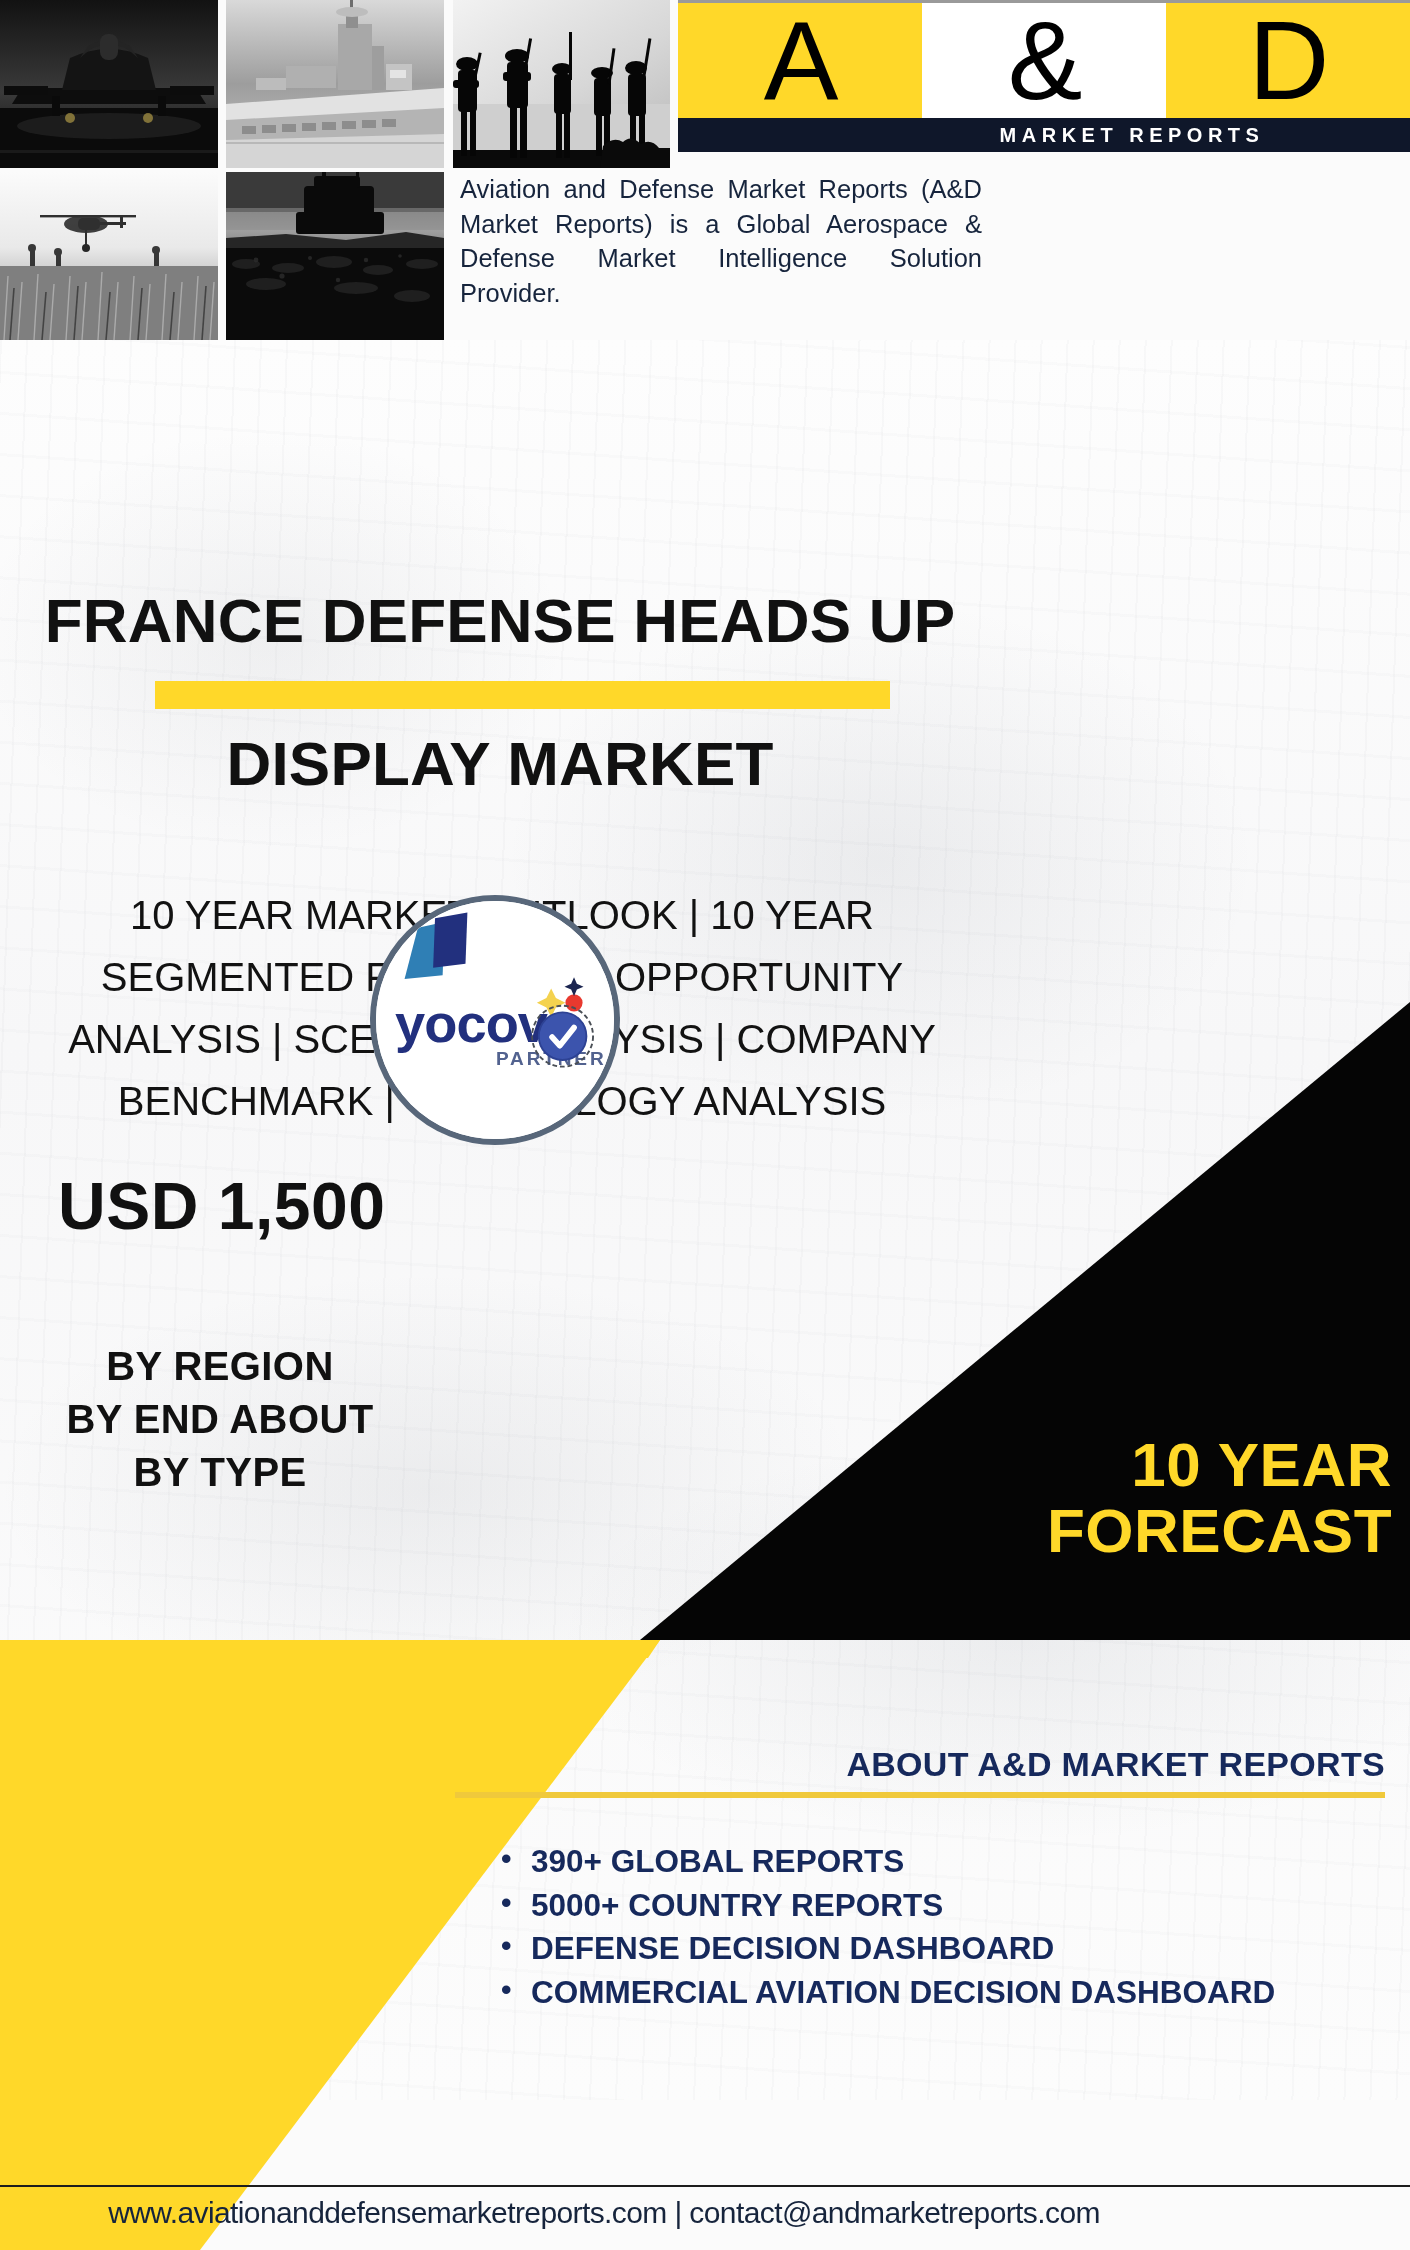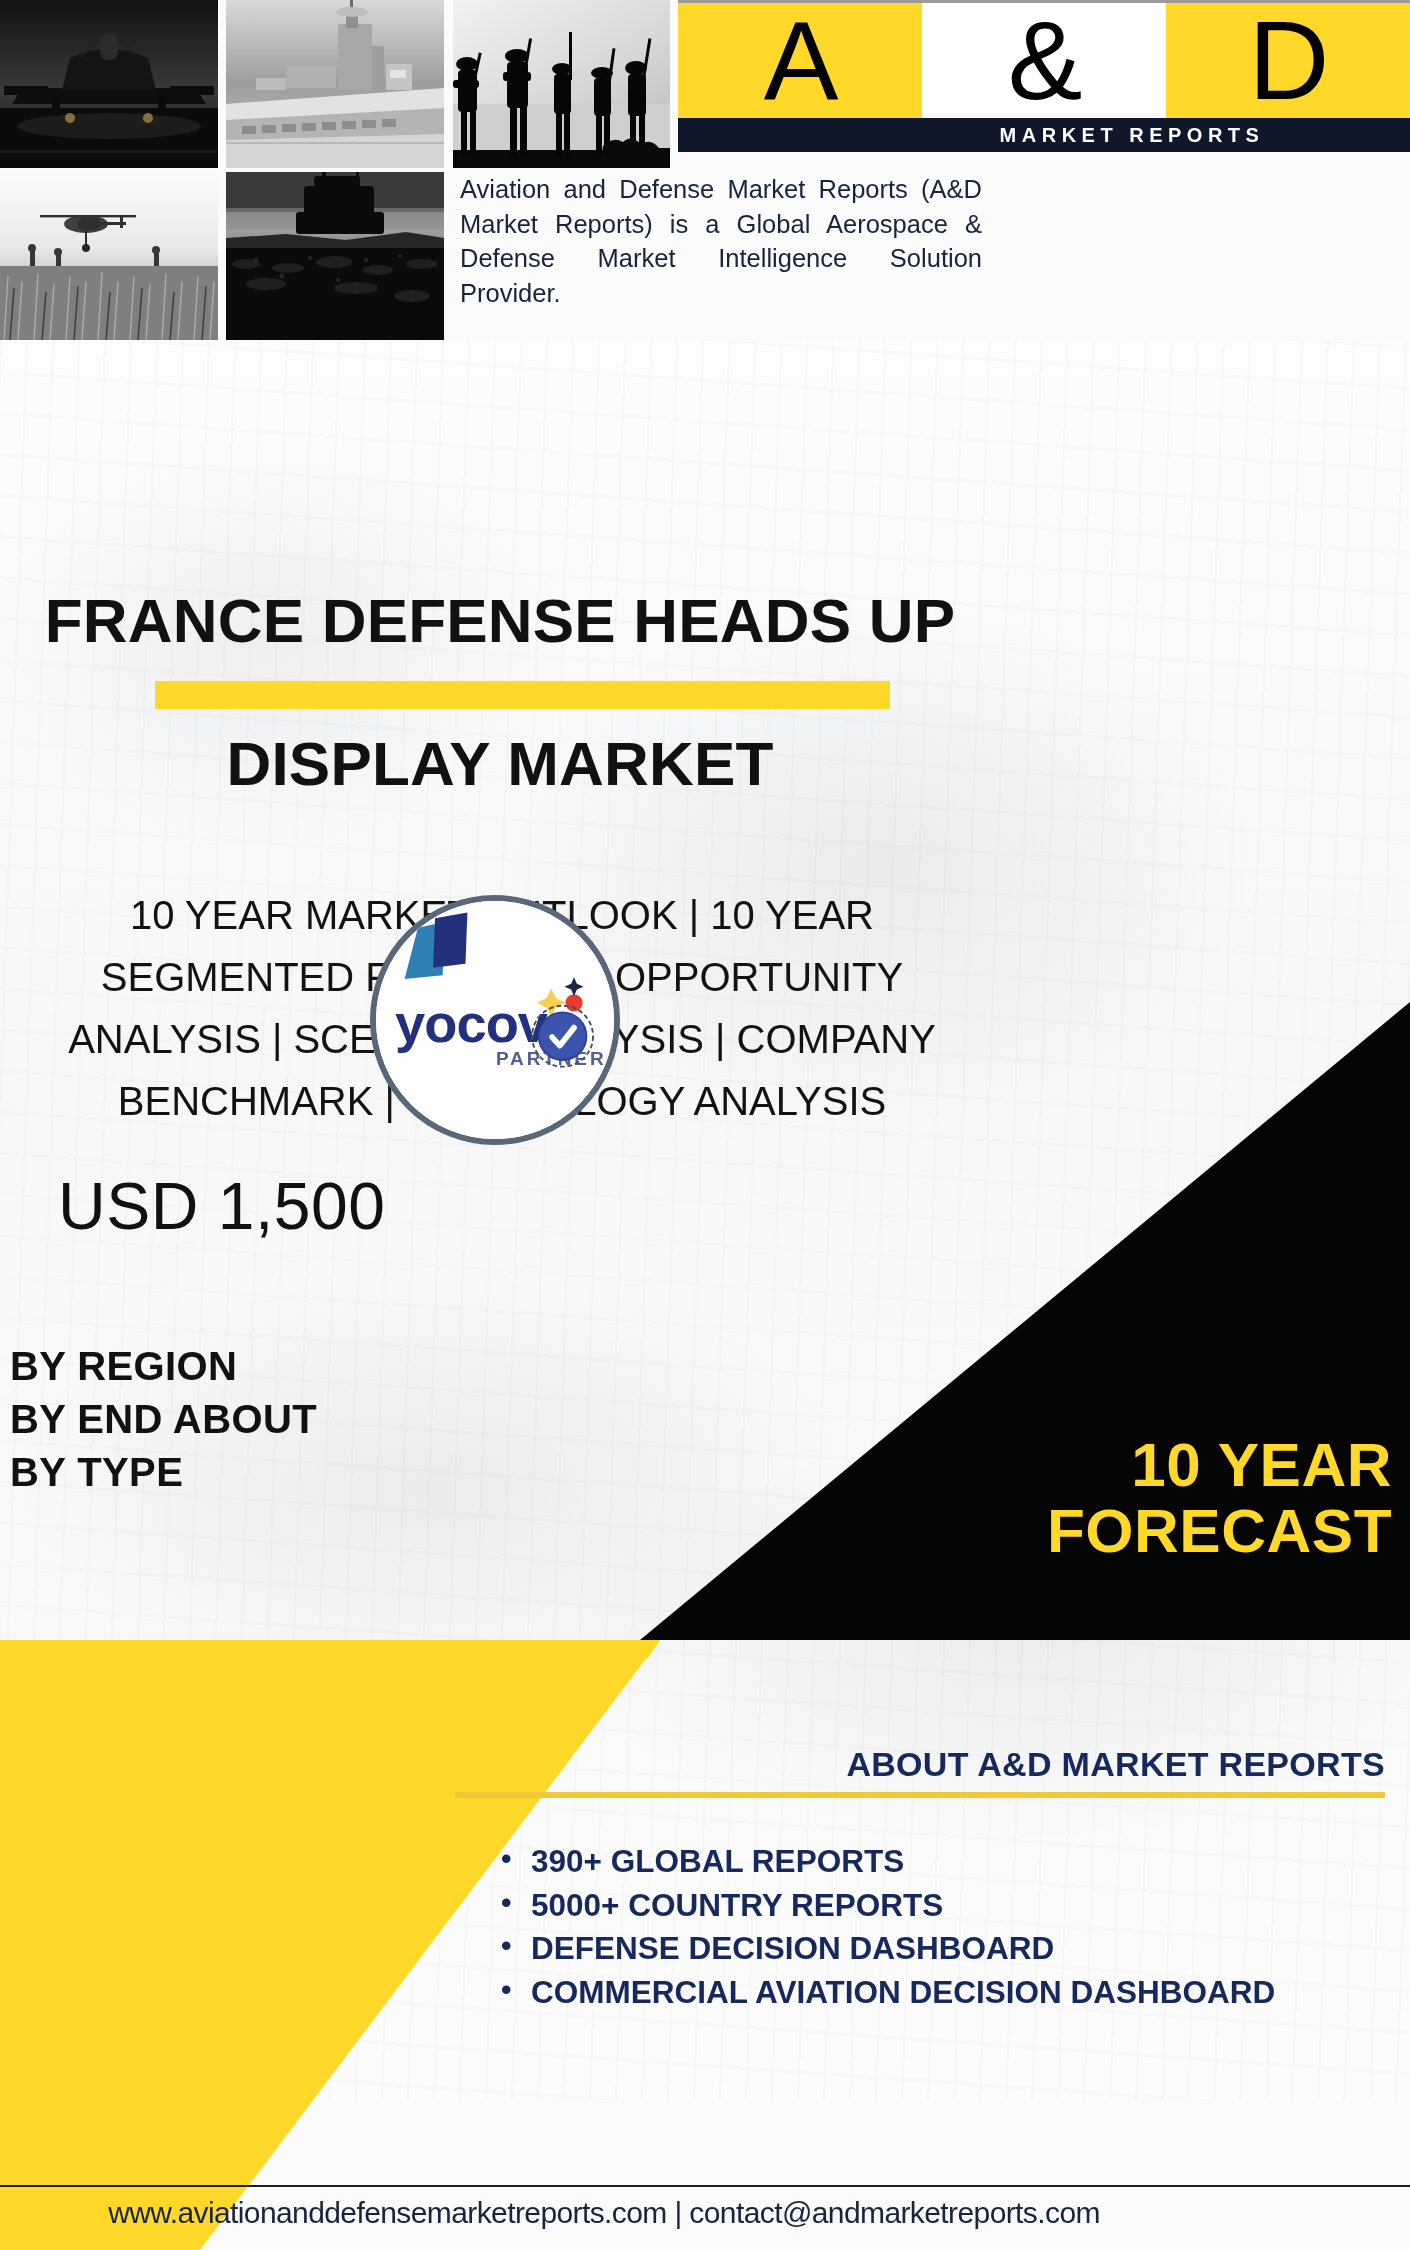--- a/index.html
+++ b/index.html
@@ -97,21 +97,21 @@
   .subtitle {
     position:absolute; left:32px; top:884px; width:940px;
     font-size:40px; font-weight:300; color:#121212;
     line-height:1.55; text-align:center;
     font-family:"Liberation Sans", sans-serif;
   }
 
   
   .bylist { position:absolute; left:10px; top:1340px; width:420px; }
   .bylist div {
-    font-size:40px; font-weight:700; color:#111; line-height:1.33; letter-spacing:.4px;
+    font-size:40px; font-weight:700; color:#111; line-height:1.33; letter-spacing:.4px;text-align:center;
   }
 
   
   .badge {
     position:absolute; left:370px; top:895px; width:250px; height:250px;
     border-radius:50%; background:#fff; border:6px solid #58677a;
     overflow:hidden;
   }
   .badge-inner { position:absolute; inset:0; }
 
@@ -121,21 +121,21 @@
     text-align:right; z-index:5;
   }
   .forecast div {
     font-size:62px; font-weight:700; color:#ffd829; line-height:1.07;
     letter-spacing:.5px; padding-right:8px;
   }
 
   
   .price {
     position:absolute; left:58px; top:1168px; z-index:6;
-    font-size:66px; font-weight:400; color:#111; letter-spacing:.5px;
+    font-size:66px; font-weight:700; color:#111; letter-spacing:.5px;
   }
 
   
   .about { position:absolute; left:455px; top:1745px; width:930px; z-index:6; }
   .about-h {
     font-size:34px; font-weight:700; color:#16295c; text-align:right;
     letter-spacing:.3px;
   }
   .about-rule { width:100%; height:6px; background:#f0c93b; margin-top:8px; }
   .about-list { margin-top:44px; padding-left:46px; list-style:none; }

